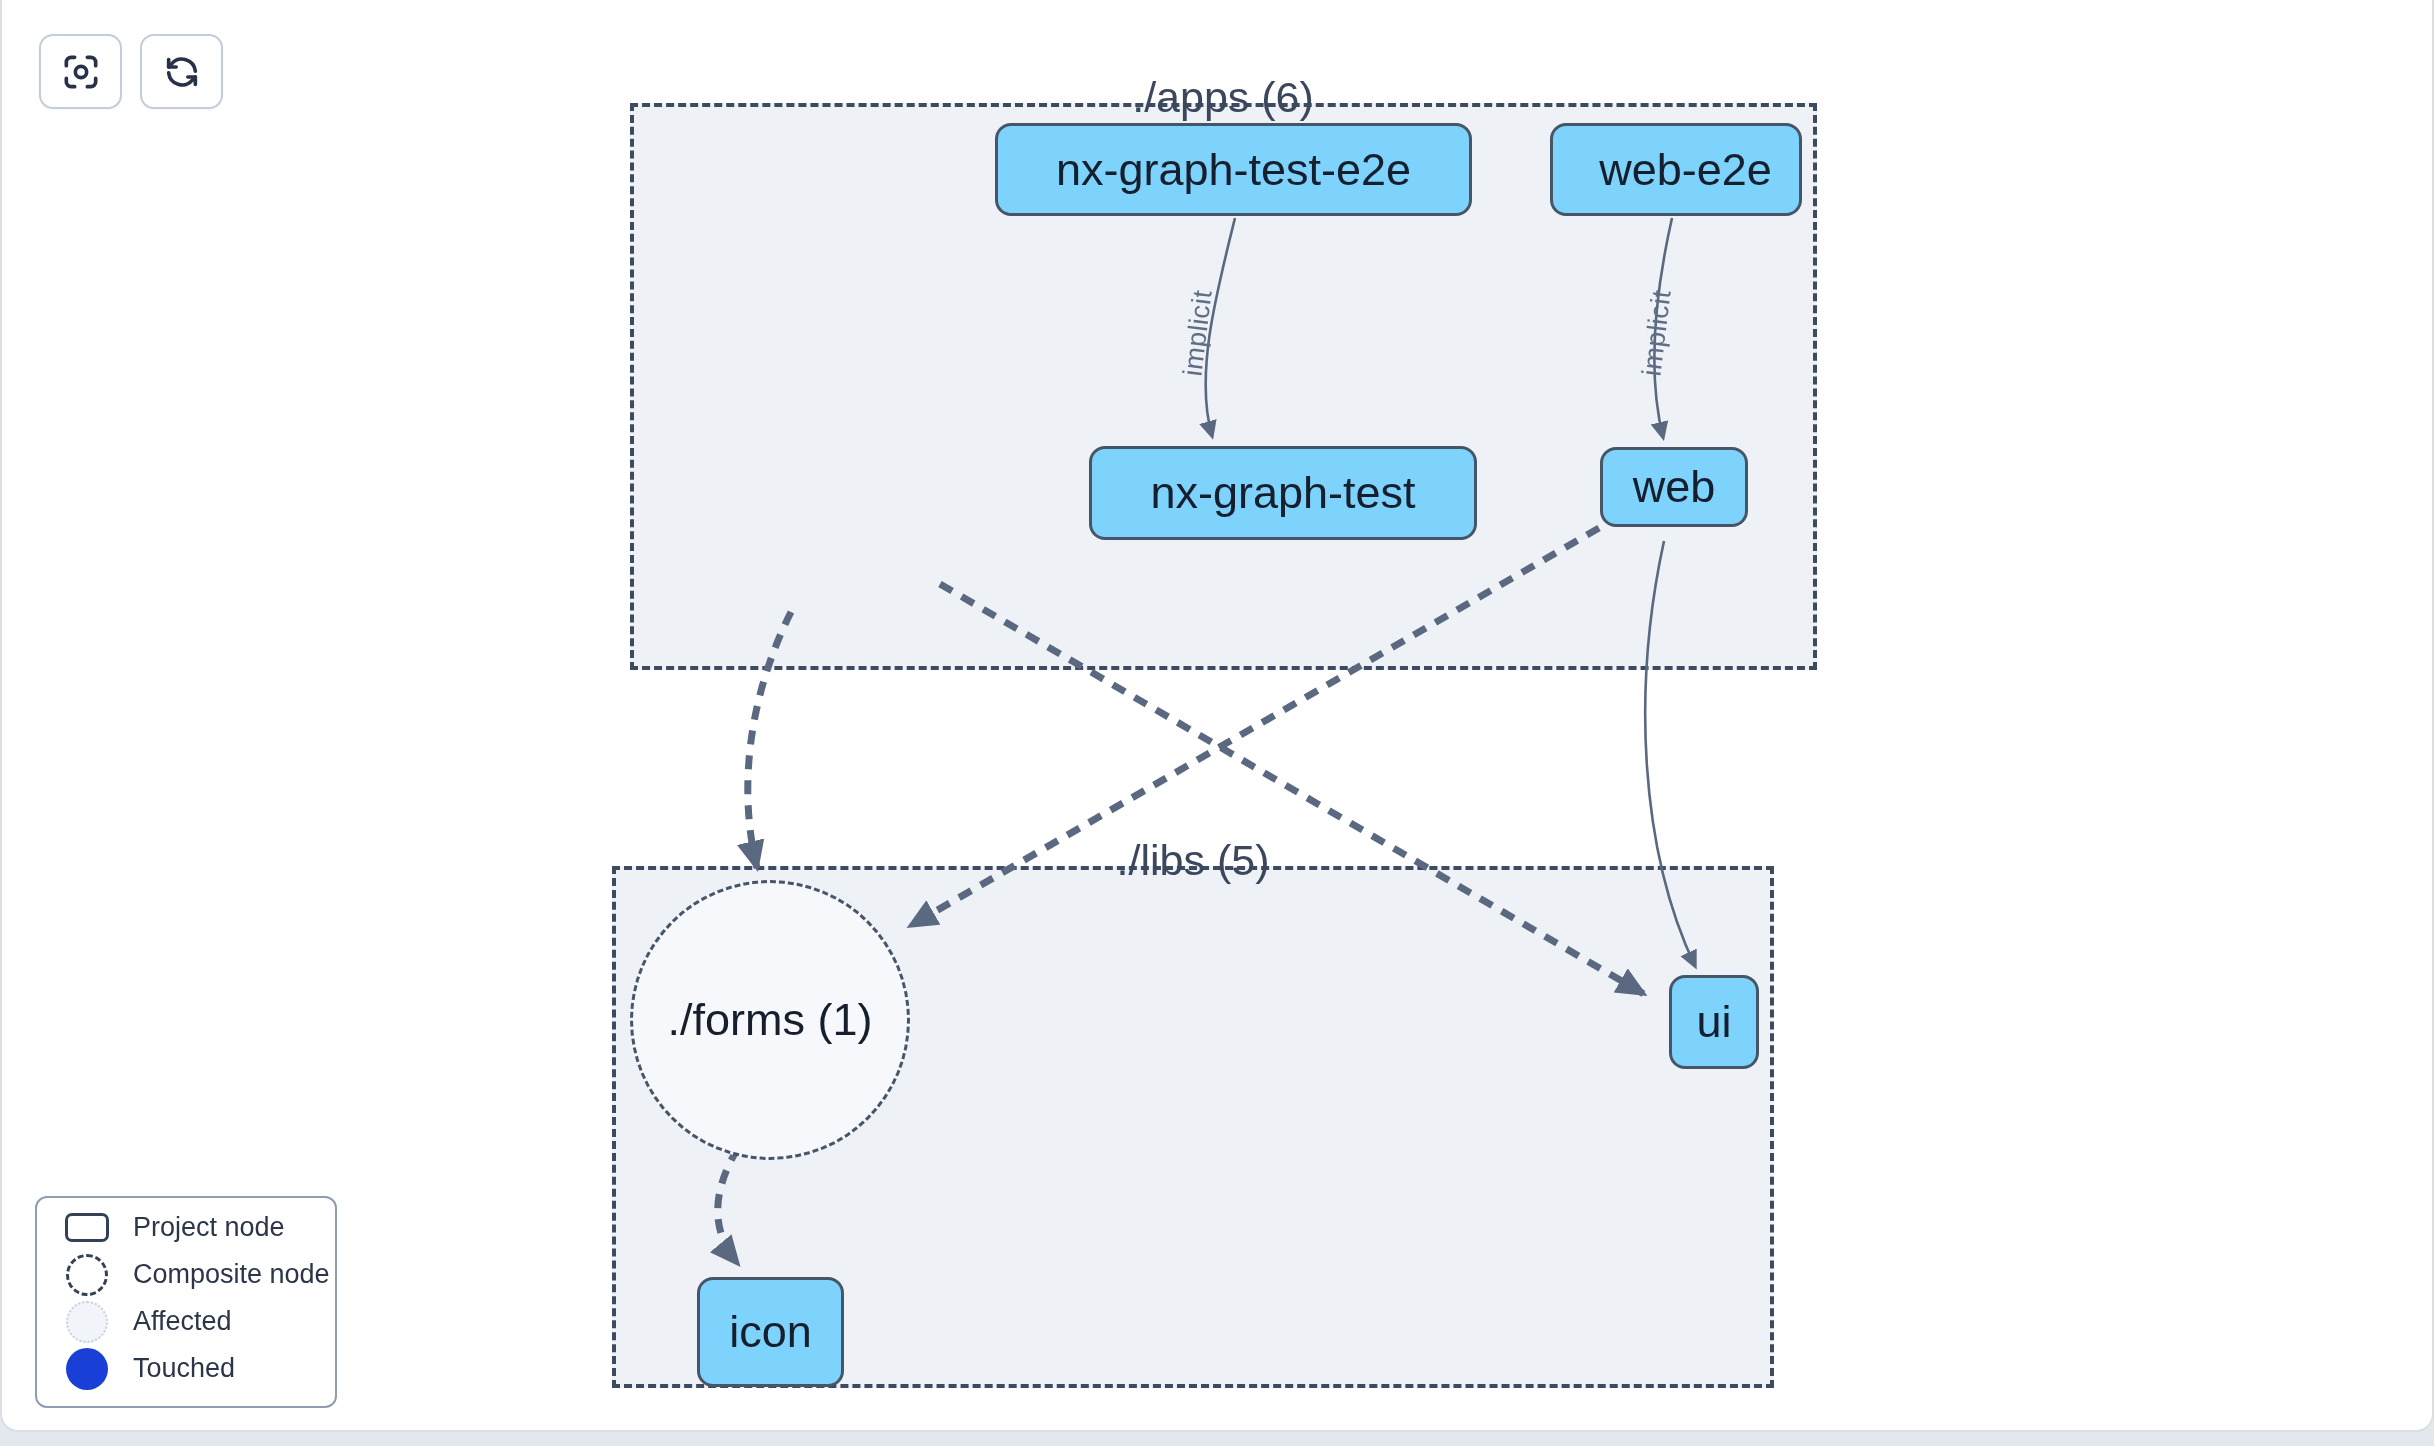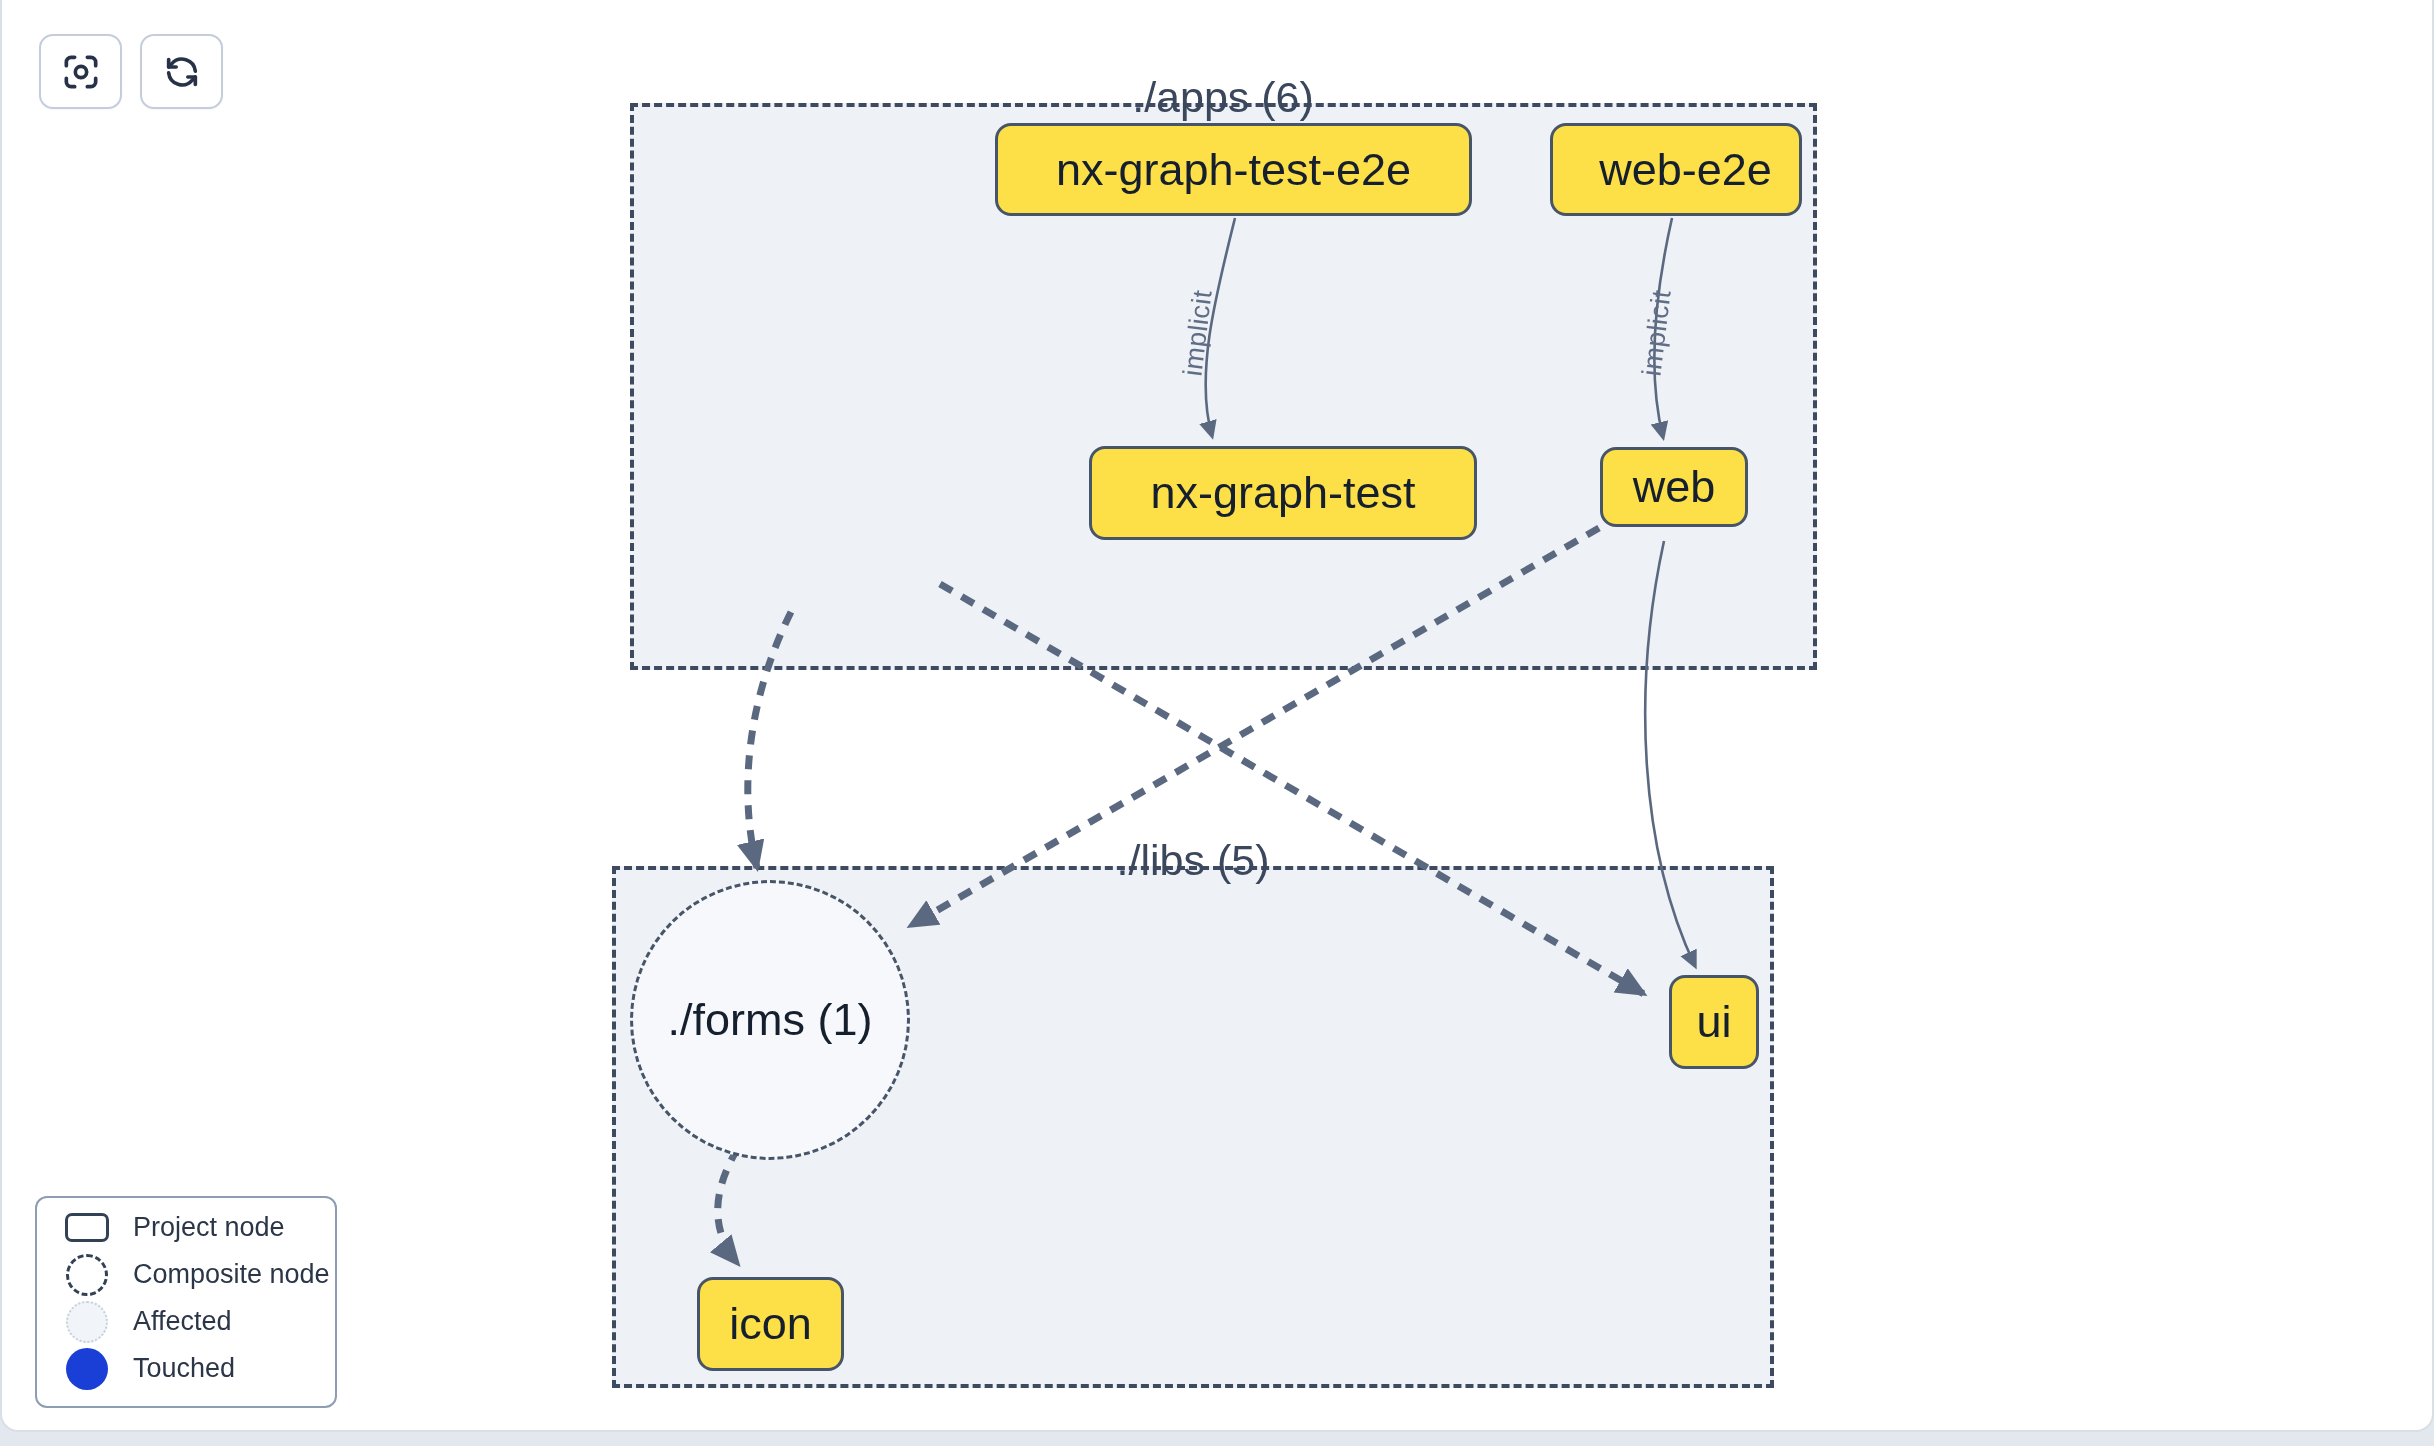--- a/index.html
+++ b/index.html
@@ -40,21 +40,21 @@
   .group-label{
     position:absolute;
     transform:translate(-50%,-62%);
     font-size:43px;color:#3b475c;
     white-space:nowrap;z-index:6;
   }
 
   
   .project-node{
     position:absolute;box-sizing:border-box;
-    background:#fde047;
+    background:#7dd3fc;
     border:3px solid #475569;border-radius:16px;
     display:flex;align-items:center;justify-content:center;
     font-size:45px;color:#161f2e;
     z-index:10;cursor:pointer;white-space:nowrap;
   }
   .composite-node{
     position:absolute;box-sizing:border-box;
     background:#f6f8fb;
     border:3.5px dashed #475569;border-radius:50%;
     display:flex;align-items:center;justify-content:center;
@@ -132,21 +132,21 @@
 
 
       <div class="project-node" style="left:1045px;top:448px;width:388px;height:94px;margin-left:42px;">nx-graph-test</div>
 
       <div class="project-node" style="left:1598px;top:449px;width:148px;height:80px;">web</div>
 
       <div class="composite-node" style="left:628px;top:882px;width:280px;height:280px;">./forms (1)</div>
 
       <div class="project-node" style="left:1667px;top:977px;width:90px;height:94px;">ui</div>
 
-      <div class="project-node" style="left:695px;top:1279px;width:147px;height:94px;">icon</div>
+      <div class="project-node" style="left:695px;top:1279px;width:147px;height:110px;">icon</div>
 
       <div class="toolbar">
         <div class="tool-btn">
           <svg viewBox="0 0 24 24">
             <path d="M8.2 3.2 H6 a2.8 2.8 0 0 0 -2.8 2.8 V8.2"></path>
             <path d="M15.8 3.2 H18 a2.8 2.8 0 0 1 2.8 2.8 V8.2"></path>
             <path d="M8.2 20.8 H6 a2.8 2.8 0 0 1 -2.8 -2.8 V15.8"></path>
             <path d="M15.8 20.8 H18 a2.8 2.8 0 0 0 2.8 -2.8 V15.8"></path>
             <circle cx="12" cy="12" r="3.4"></circle>
           </svg>

